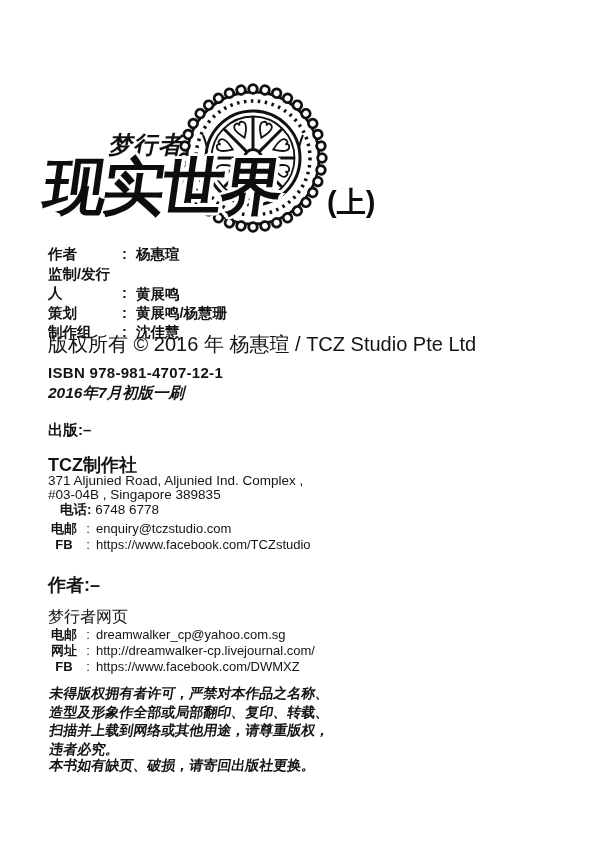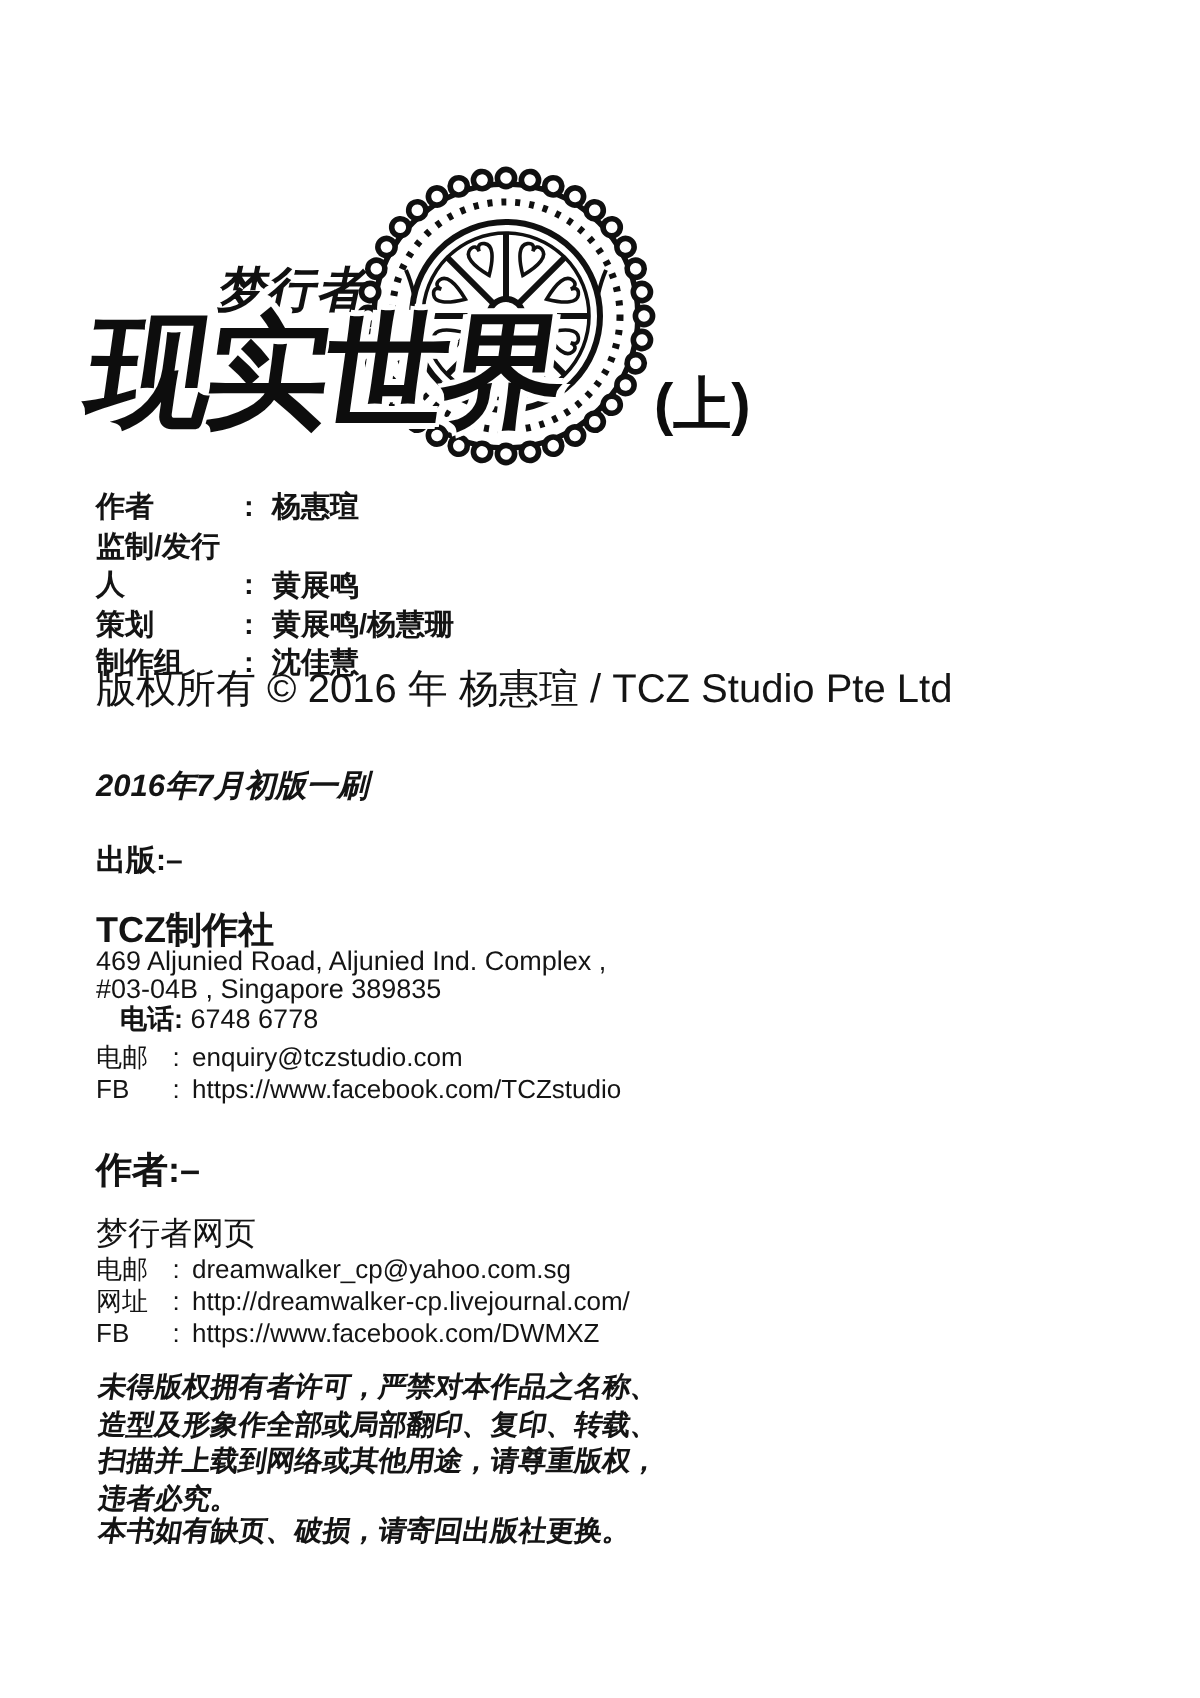--- a/index.html
+++ b/index.html
@@ -33,21 +33,21 @@
   .publisher{left:48px;top:421px;font-size:15px;font-weight:bold;}
   
   .studio-name{left:48px;top:453px;font-size:18px;font-weight:bold;}
   .addr1{left:48px;top:473px;font-size:13.5px;}
   .addr2{left:48px;top:487px;font-size:13.5px;}
   .phone{left:48px;top:501px;font-size:13.5px;}
   .phone .lbl{font-weight:bold;padding-left:12px;}
   .contact-block{font-size:13px;line-height:16px;}
   .studio-contacts{left:48px;top:521px;}
   .dw-contacts{left:48px;top:627px;}
-  .contact-label{display:inline-block;width:32px;font-weight:normal;}
+  .contact-label{display:inline-block;width:32px;font-weight:bold;text-align:center;}
   .contact-colon{display:inline-block;width:16px;text-align:center;}
   .author-line{left:48px;top:573px;font-size:18px;font-weight:bold;}
   .dw-name{left:48px;top:607px;font-size:16px;font-weight:normal;}
   
   .legal{left:48px;top:684px;font-size:14px;font-weight:bold;line-height:18.6px;}
   .legal .ln,.replacement{transform:skewX(-9deg);transform-origin:left bottom;}
   .replacement{left:48px;top:757px;font-size:14px;font-weight:bold;}
 </style>
 </head>
 <body>
@@ -140,25 +140,26 @@
     </div>
     <div>
       <span class="credit-label">策划</span><span class="credit-colon">:</span><span>黄展鸣/杨慧珊</span>
     </div>
     <div>
       <span class="credit-label">制作组</span><span class="credit-colon">:</span><span>沈佳慧</span>
     </div>
   </div>
 
   <div class="abs copyright">版权所有 © 2016 年 杨惠瑄 / TCZ Studio Pte Ltd</div>
+  <div class="abs isbn">ISBN 978-981-4707-12-1</div>
   <div class="abs edition">2016年7月初版一刷</div>
   <div class="abs publisher">出版:–</div>
 
   <div class="abs studio-name">TCZ制作社</div>
-  <div class="abs addr1">469 Aljunied Road, Aljunied Ind. Complex ,</div>
+  <div class="abs addr1">371 Aljunied Road, Aljunied Ind. Complex ,</div>
   <div class="abs addr2">#03-04B , Singapore 389835</div>
   <div class="abs phone">
     <span class="lbl">电话:</span>
     <span>6748 6778</span>
   </div>
 
   <div class="abs contact-block studio-contacts">
     <div>
       <span class="contact-label">电邮</span><span class="contact-colon">:</span><span>enquiry@tczstudio.com</span>
     </div>

